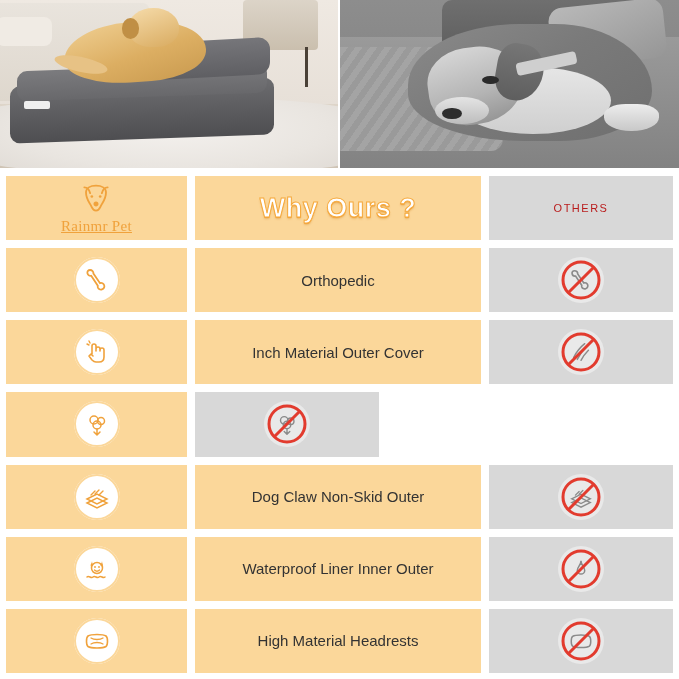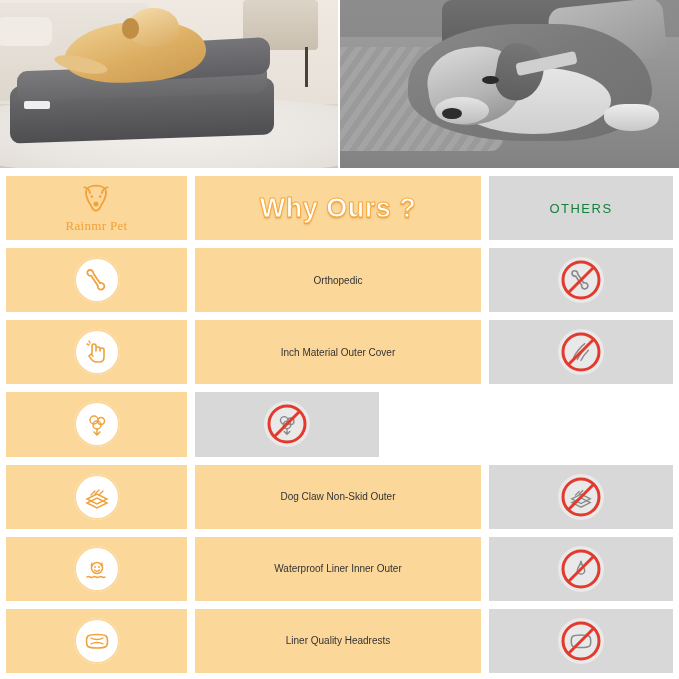--- a/index.html
+++ b/index.html
@@ -86,27 +86,27 @@
   .cell{display:flex;align-items:center;justify-content:center;box-sizing:border-box;}
   .c-icon{width:185px;background:#fbd79a;border:2px solid #fff;}
   .c-main{flex:1;background:#fbd79a;border:2px solid #fff;}
   .c-other{width:188px;background:#d8d8d8;border:2px solid #fff;}
 
   .header .c-icon,.header .c-main{background:#fbd79a;}
   .header .c-other{background:#d8d8d8;}
 
   .brand{display:flex;flex-direction:column;align-items:center;justify-content:center;gap:2px;}
   .brand-mark{width:40px;height:34px;display:block;}
-  .brand-name{font-size:13px;color:#f0a23c;letter-spacing:.3px;font-family:"Liberation Serif",serif;}
+  .brand-name{font-size:15px;color:#f0a23c;letter-spacing:.3px;font-family:"Liberation Serif",serif;text-decoration:underline;}
 
   .why{font-size:27px;font-weight:bold;color:#ffffff;letter-spacing:.5px;
        -webkit-text-stroke:1px #f6a93b;text-shadow:0 1px 0 #f0a341,0 2px 2px rgba(214,140,40,.45);}
-  .others{font-size:13px;color:#15803d;letter-spacing:1.5px;}
-
-  .feat{font-size:10px;color:#333333;text-align:center;}
+  .others{font-size:11px;color:#b91c1c;letter-spacing:1.5px;}
+
+  .feat{font-size:15px;color:#333333;text-align:center;}
 
   .badge{width:46px;height:46px;border-radius:50%;background:#ffffff;
          display:flex;align-items:center;justify-content:center;box-shadow:0 0 0 2px #fbd79a inset;}
   .badge svg{display:block;}
   .badge-grey{width:46px;height:46px;border-radius:50%;background:#e9e9e9;
          display:flex;align-items:center;justify-content:center;position:relative;}
   .no-slash{position:absolute;inset:0;}
   .no-slash circle{fill:none;stroke:#e23b2e;stroke-width:3;}
   .no-slash line{stroke:#e23b2e;stroke-width:3;}
 </style>
@@ -318,21 +318,21 @@
     <div class="row">
       <div class="cell c-icon">
         <div class="badge">
           <svg width="30" height="28" viewBox="0 0 30 28">
             <path d="M6 9c3-2 15-2 18 0 2 1.5 2 9 0 10.5-3 2-15 2-18 0C4 18 4 10.5 6 9z" fill="none" stroke="#f0a23c" stroke-width="1.6"></path>
             <path d="M9 11c3 2 9 2 12 0M9 17c3-2 9-2 12 0" fill="none" stroke="#f0a23c" stroke-width="1.3" stroke-linecap="round"></path>
           </svg>
         </div>
       </div>
       <div class="cell c-main">
-        <span class="feat">Liner Quality Headrests</span>
+        <span class="feat">High Material Headrests</span>
       </div>
       <div class="cell c-other">
         <div class="badge-grey">
           <svg width="28" height="26" viewBox="0 0 30 28">
             <path d="M6 9c3-2 15-2 18 0 2 1.5 2 9 0 10.5-3 2-15 2-18 0C4 18 4 10.5 6 9z" fill="none" stroke="#8a8a8a" stroke-width="1.6"></path>
           </svg>
           <svg class="no-slash" viewBox="0 0 46 46">
             <circle cx="23" cy="23" r="18"></circle>
               <line x1="10" y1="36" x2="36" y2="10"></line>
           </svg>

